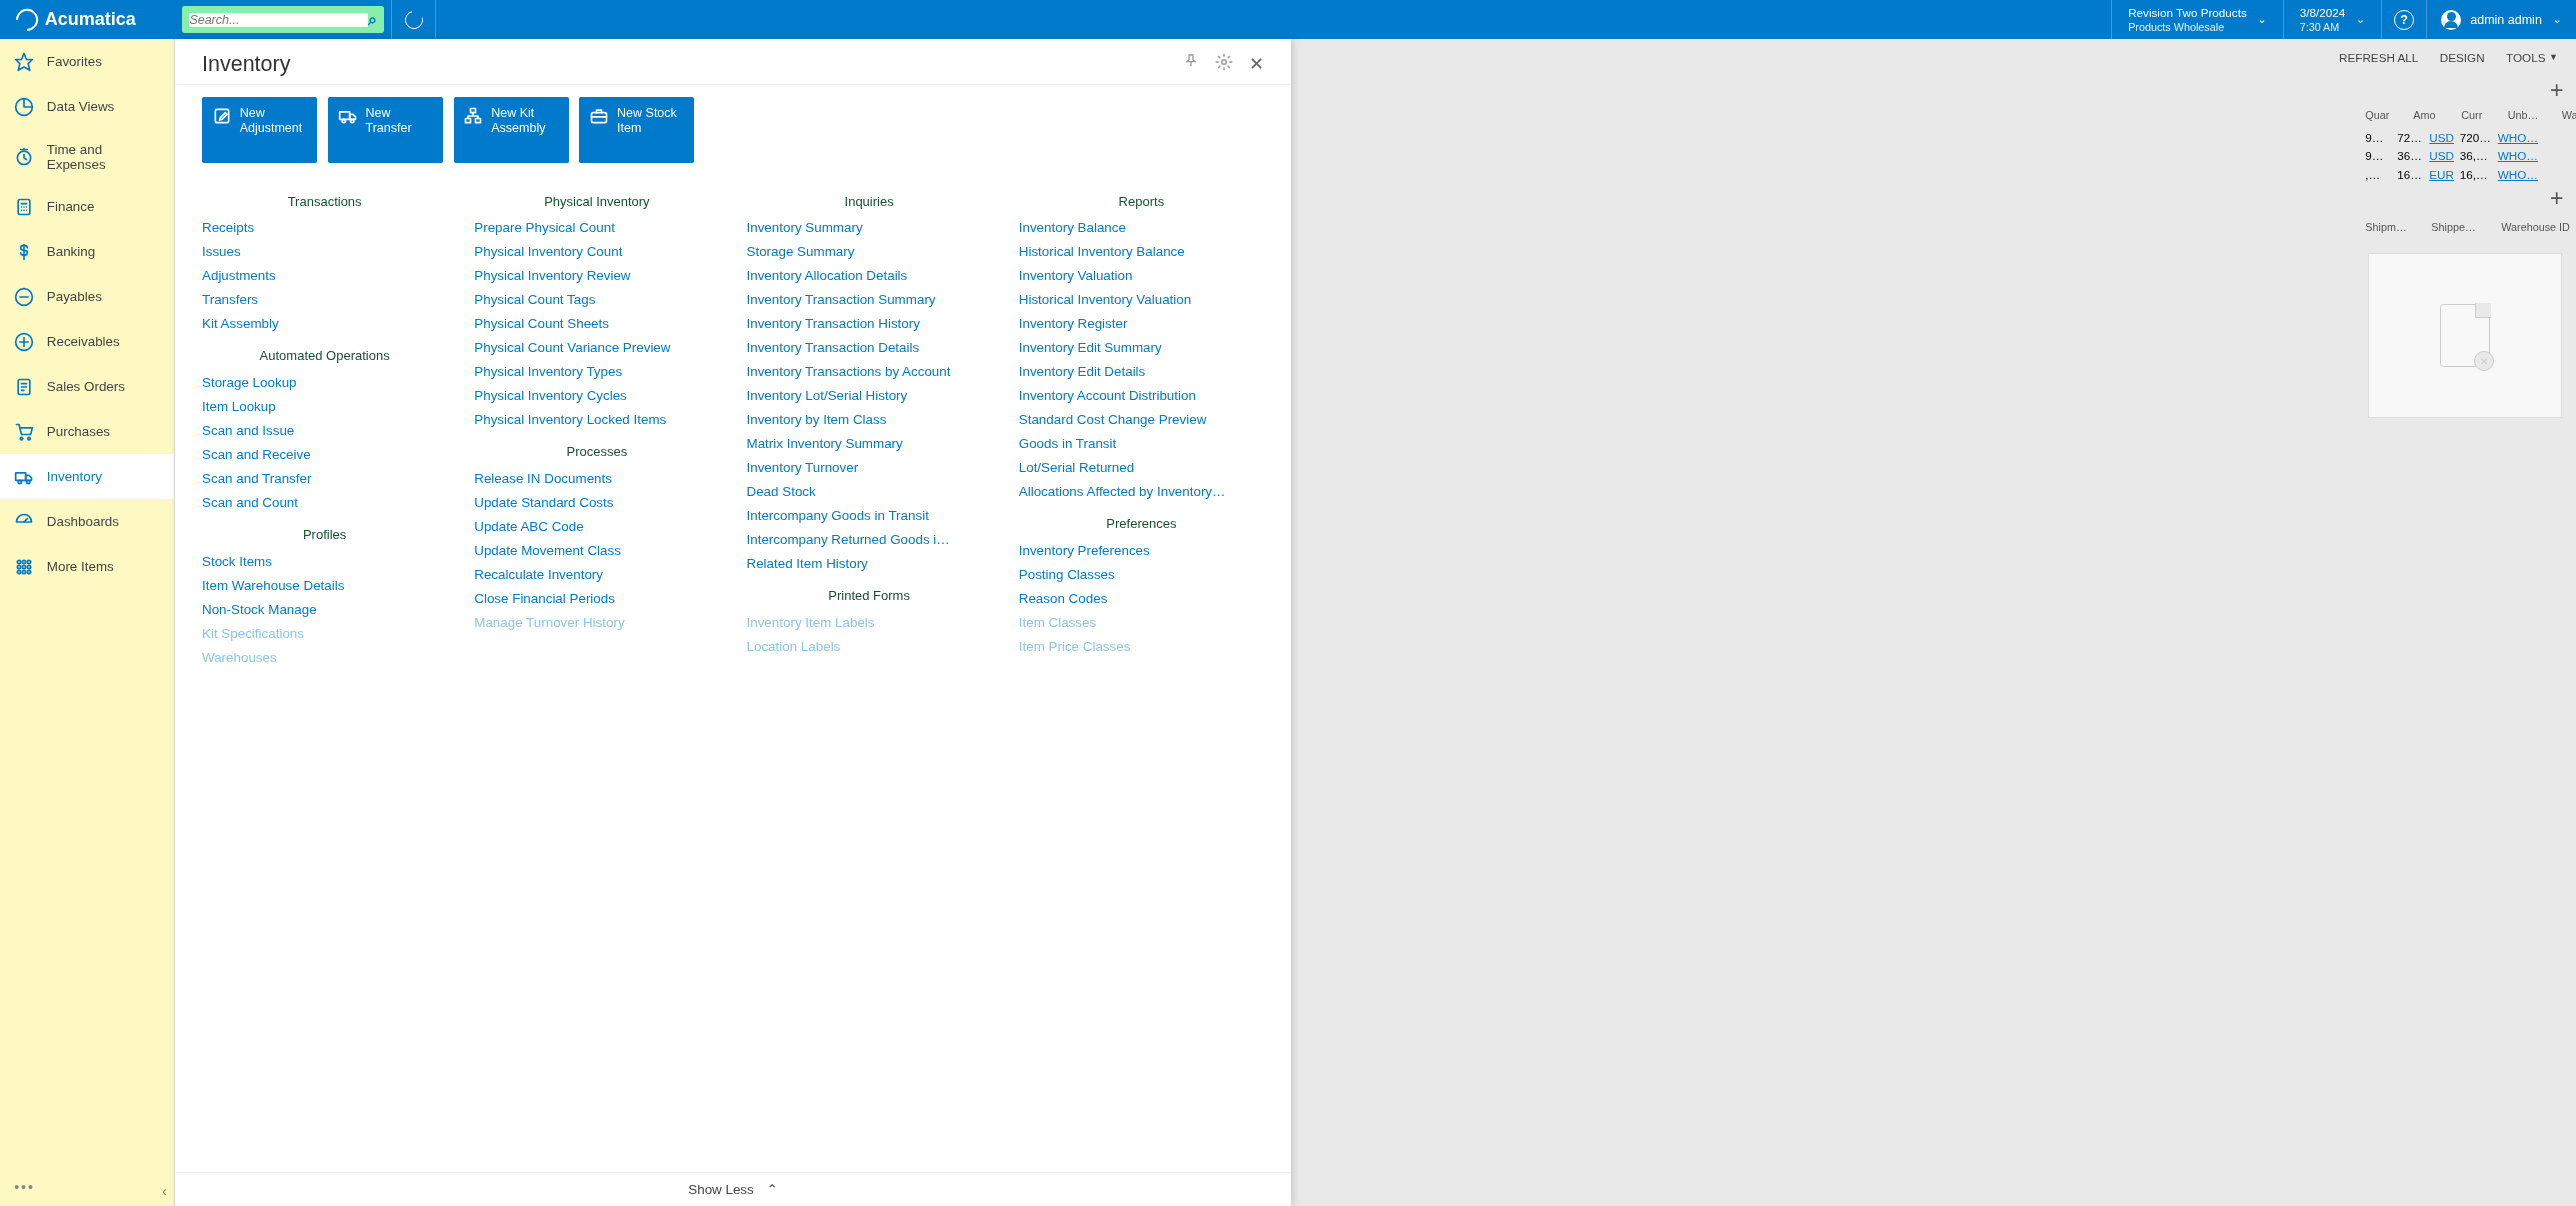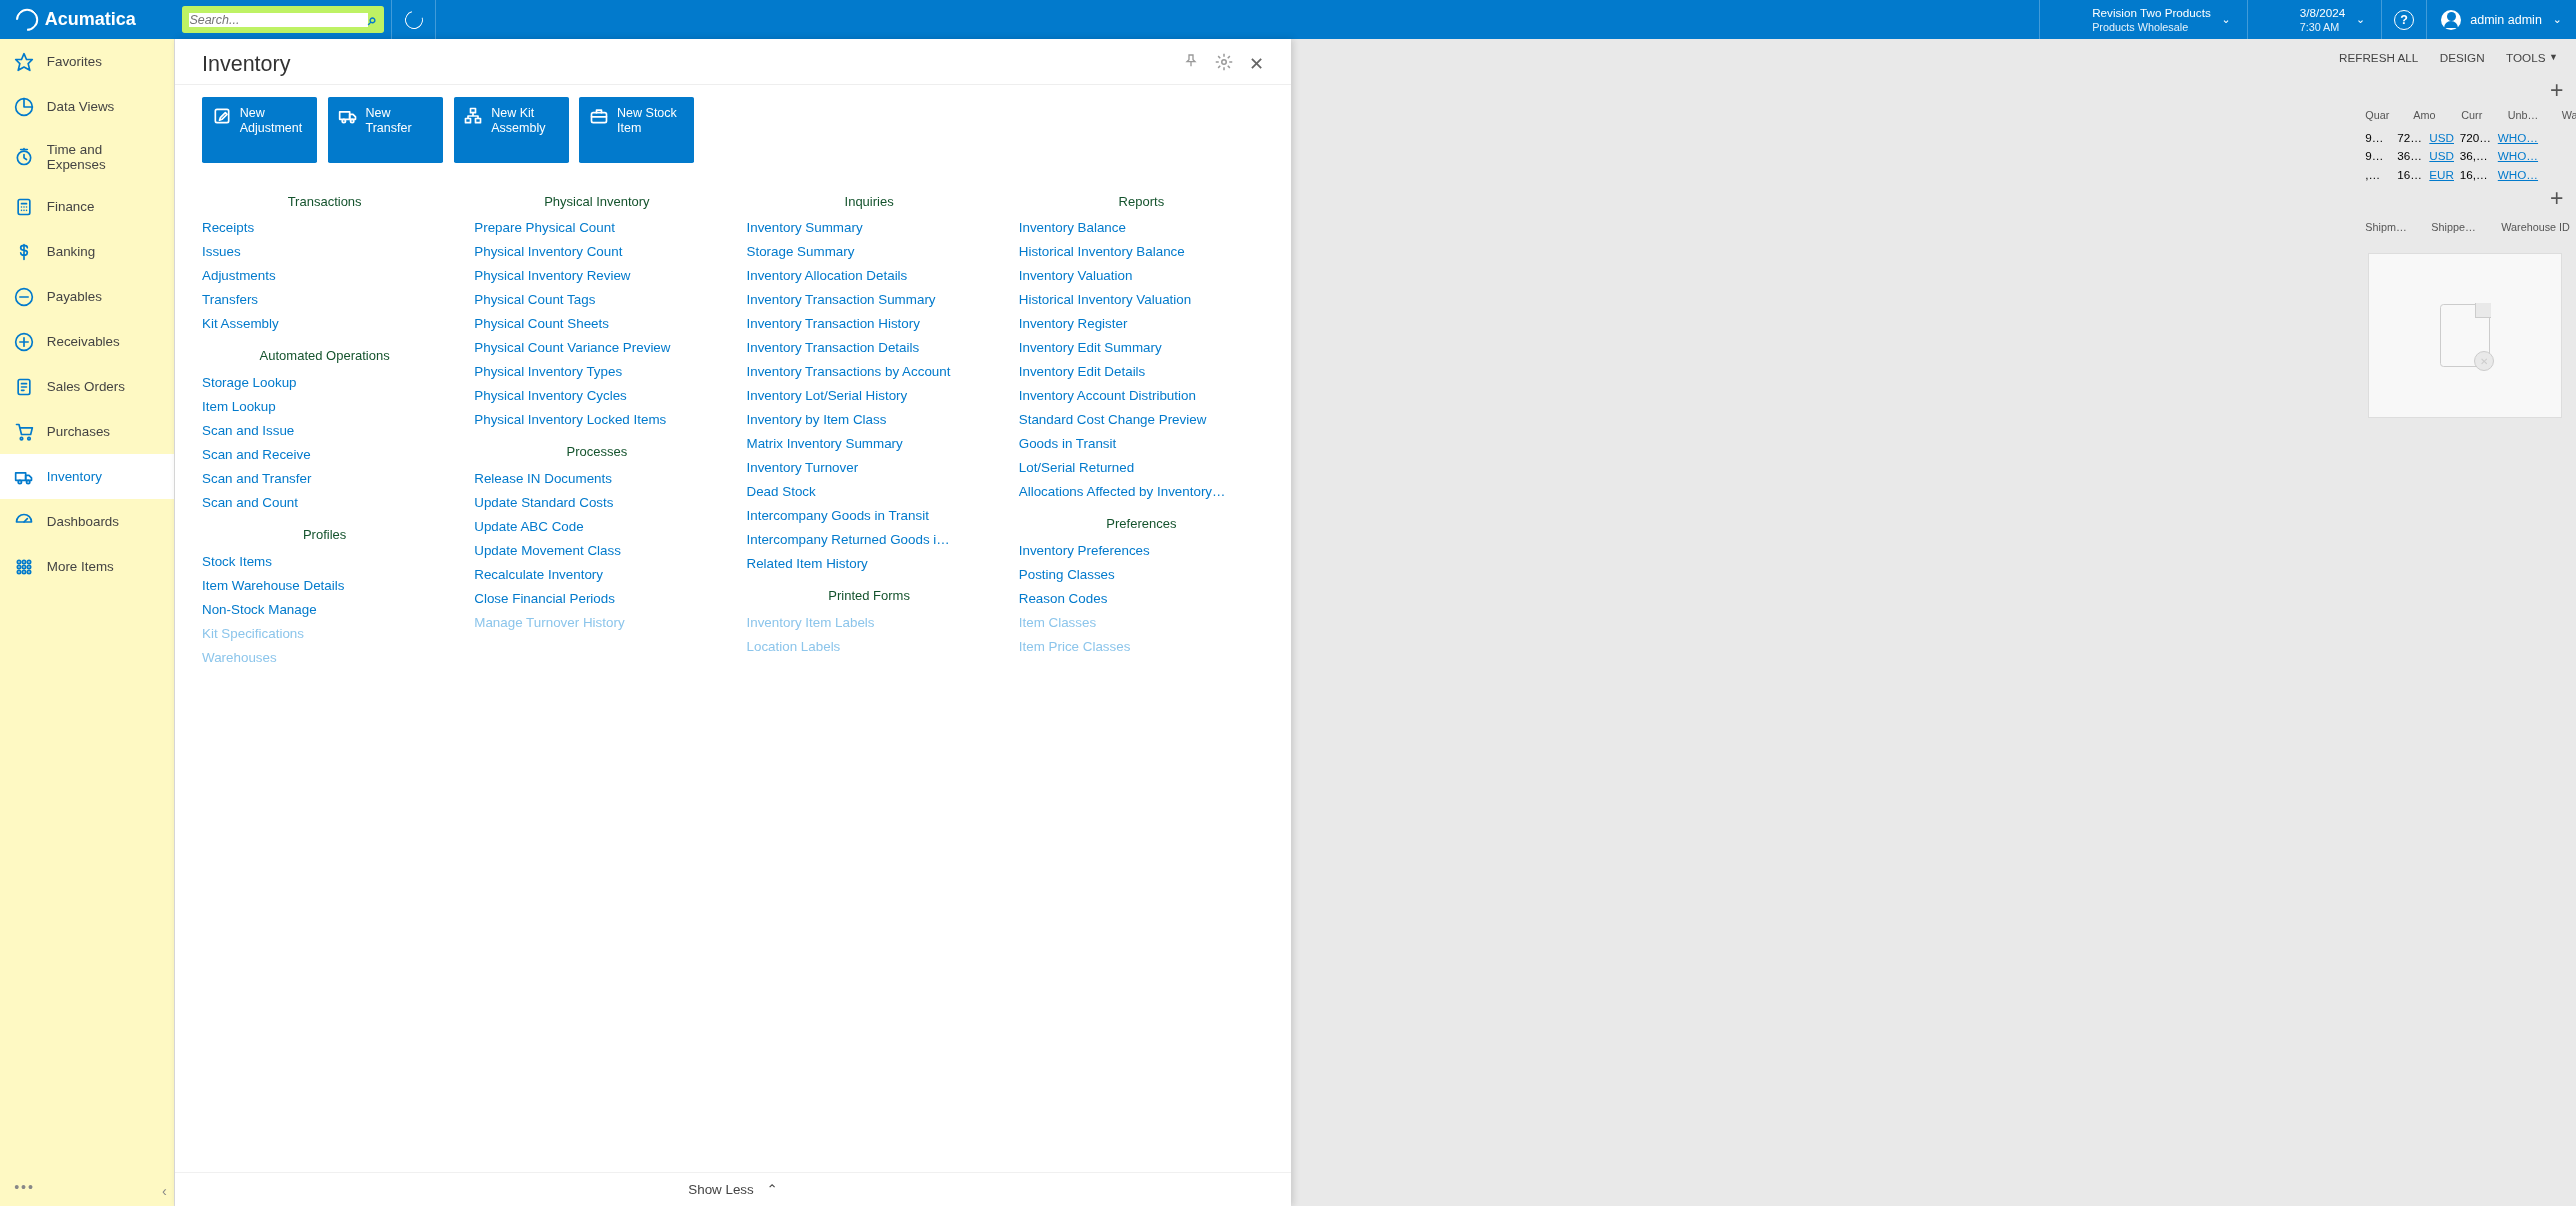--- a/index.html
+++ b/index.html
@@ -3,28 +3,28 @@
 <meta charset="utf-8">
 <style>
 * { margin: 0; padding: 0; box-sizing: border-box; font-family: Arial, Helvetica, sans-serif; }
 body { background: #e9e9e9; overflow: hidden; }
 
 
 .topbar { background: #027acc; height: 39px; display: flex; align-items: stretch; color: white; }
 .logo { display: flex; align-items: center; padding: 0 16px; font-weight: bold; font-size: 18px; min-width: 175px; }
 .logo-circle { width: 21.5px; height: 21.5px; border: 2.7px solid white; border-left-color: transparent; border-radius: 50%; margin-right: 7.2px; transform: rotate(-45deg); }
 .search-wrap { display: flex; align-items: center; padding: 5.4px 7.2px; }
-.search-box { background: #bef264; border-radius: 2.7px; display: flex; align-items: center; width: 202px; height: 27px; padding: 0 7.2px; }
+.search-box { background: #86efac; border-radius: 2.7px; display: flex; align-items: center; width: 202px; height: 27px; padding: 0 7.2px; }
 .search-input { border: none; outline: none; font-style: italic; font-size: 12.5px; color: #888; flex: 1; }
 .search-icon { color: #027acc; font-size: 16px; font-weight: bold; }
 .topbar-btn { display: flex; align-items: center; justify-content: center; width: 45px; border-left: 0.9px solid rgba(255,255,255,0.25); border-right: 0.9px solid rgba(255,255,255,0.25); }
 .timer-icon { width: 18px; height: 18px; border: 1.8px solid white; border-radius: 50%; position: relative; border-top-color: transparent; transform: rotate(30deg); }
 .spacer { flex: 1; }
 .tenant { display: flex; align-items: center; padding: 0 16px; border-left: 0.9px solid rgba(255,255,255,0.25); font-size: 11.7px; }
-.tenant-text { line-height: 1.3; margin-left: 36px; }
+.tenant-text { line-height: 1.3; }
 .tenant-sub { font-size: 10.8px; opacity: 0.9; }
 .chev { margin-left: 10.8px; font-size: 10.8px; }
 .help-btn { display: flex; align-items: center; justify-content: center; width: 45px; border-left: 0.9px solid rgba(255,255,255,0.25); }
 .help-icon { width: 20px; height: 20px; border: 1.8px solid white; border-radius: 50%; display: flex; align-items: center; justify-content: center; font-size: 12.5px; font-weight: bold; }
 .user { display: flex; align-items: center; padding: 0 14.3px; border-left: 0.9px solid rgba(255,255,255,0.25); font-size: 12.5px; }
 .user-icon { width: 20px; height: 20px; background: white; border-radius: 50%; margin-right: 9px; position: relative; }
 .user-icon::before { content: ''; position: absolute; width: 9px; height: 9px; background: #027acc; border-radius: 50%; top: 2.7px; left: 5.4px; }
 .user-icon::after { content: ''; position: absolute; width: 14.3px; height: 7.2px; background: #027acc; border-radius: 7.2px 7.2px 0 0; top: 11.7px; left: 2.7px; }
 
 

